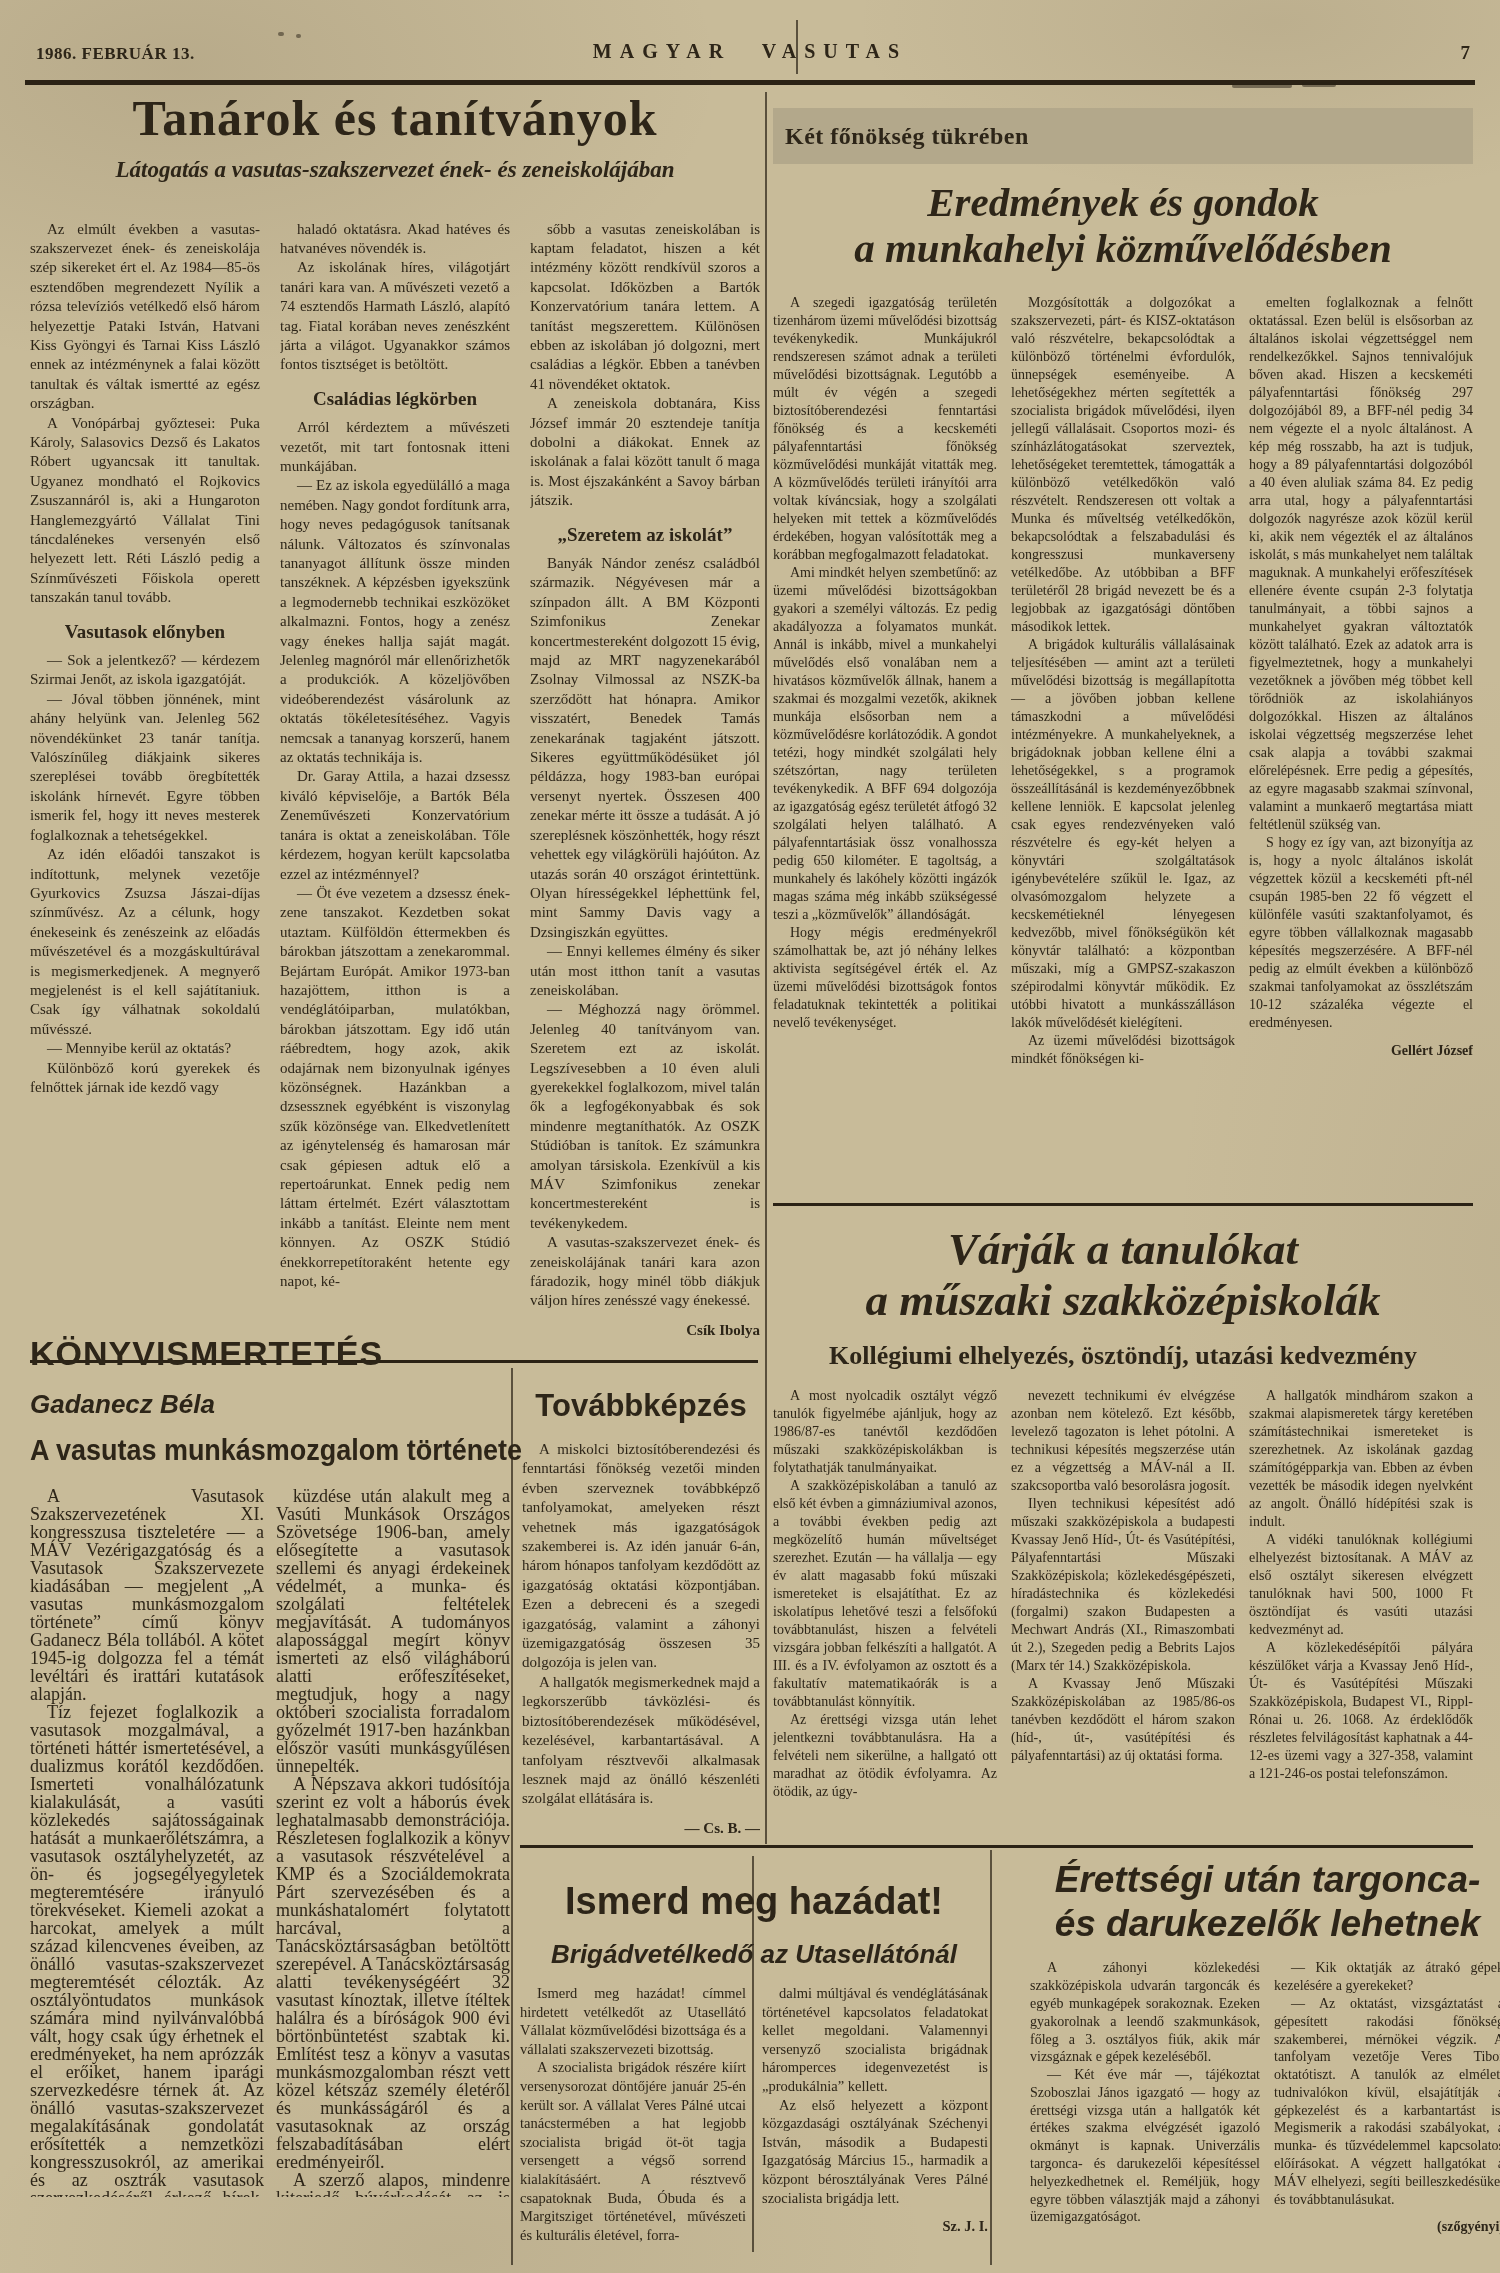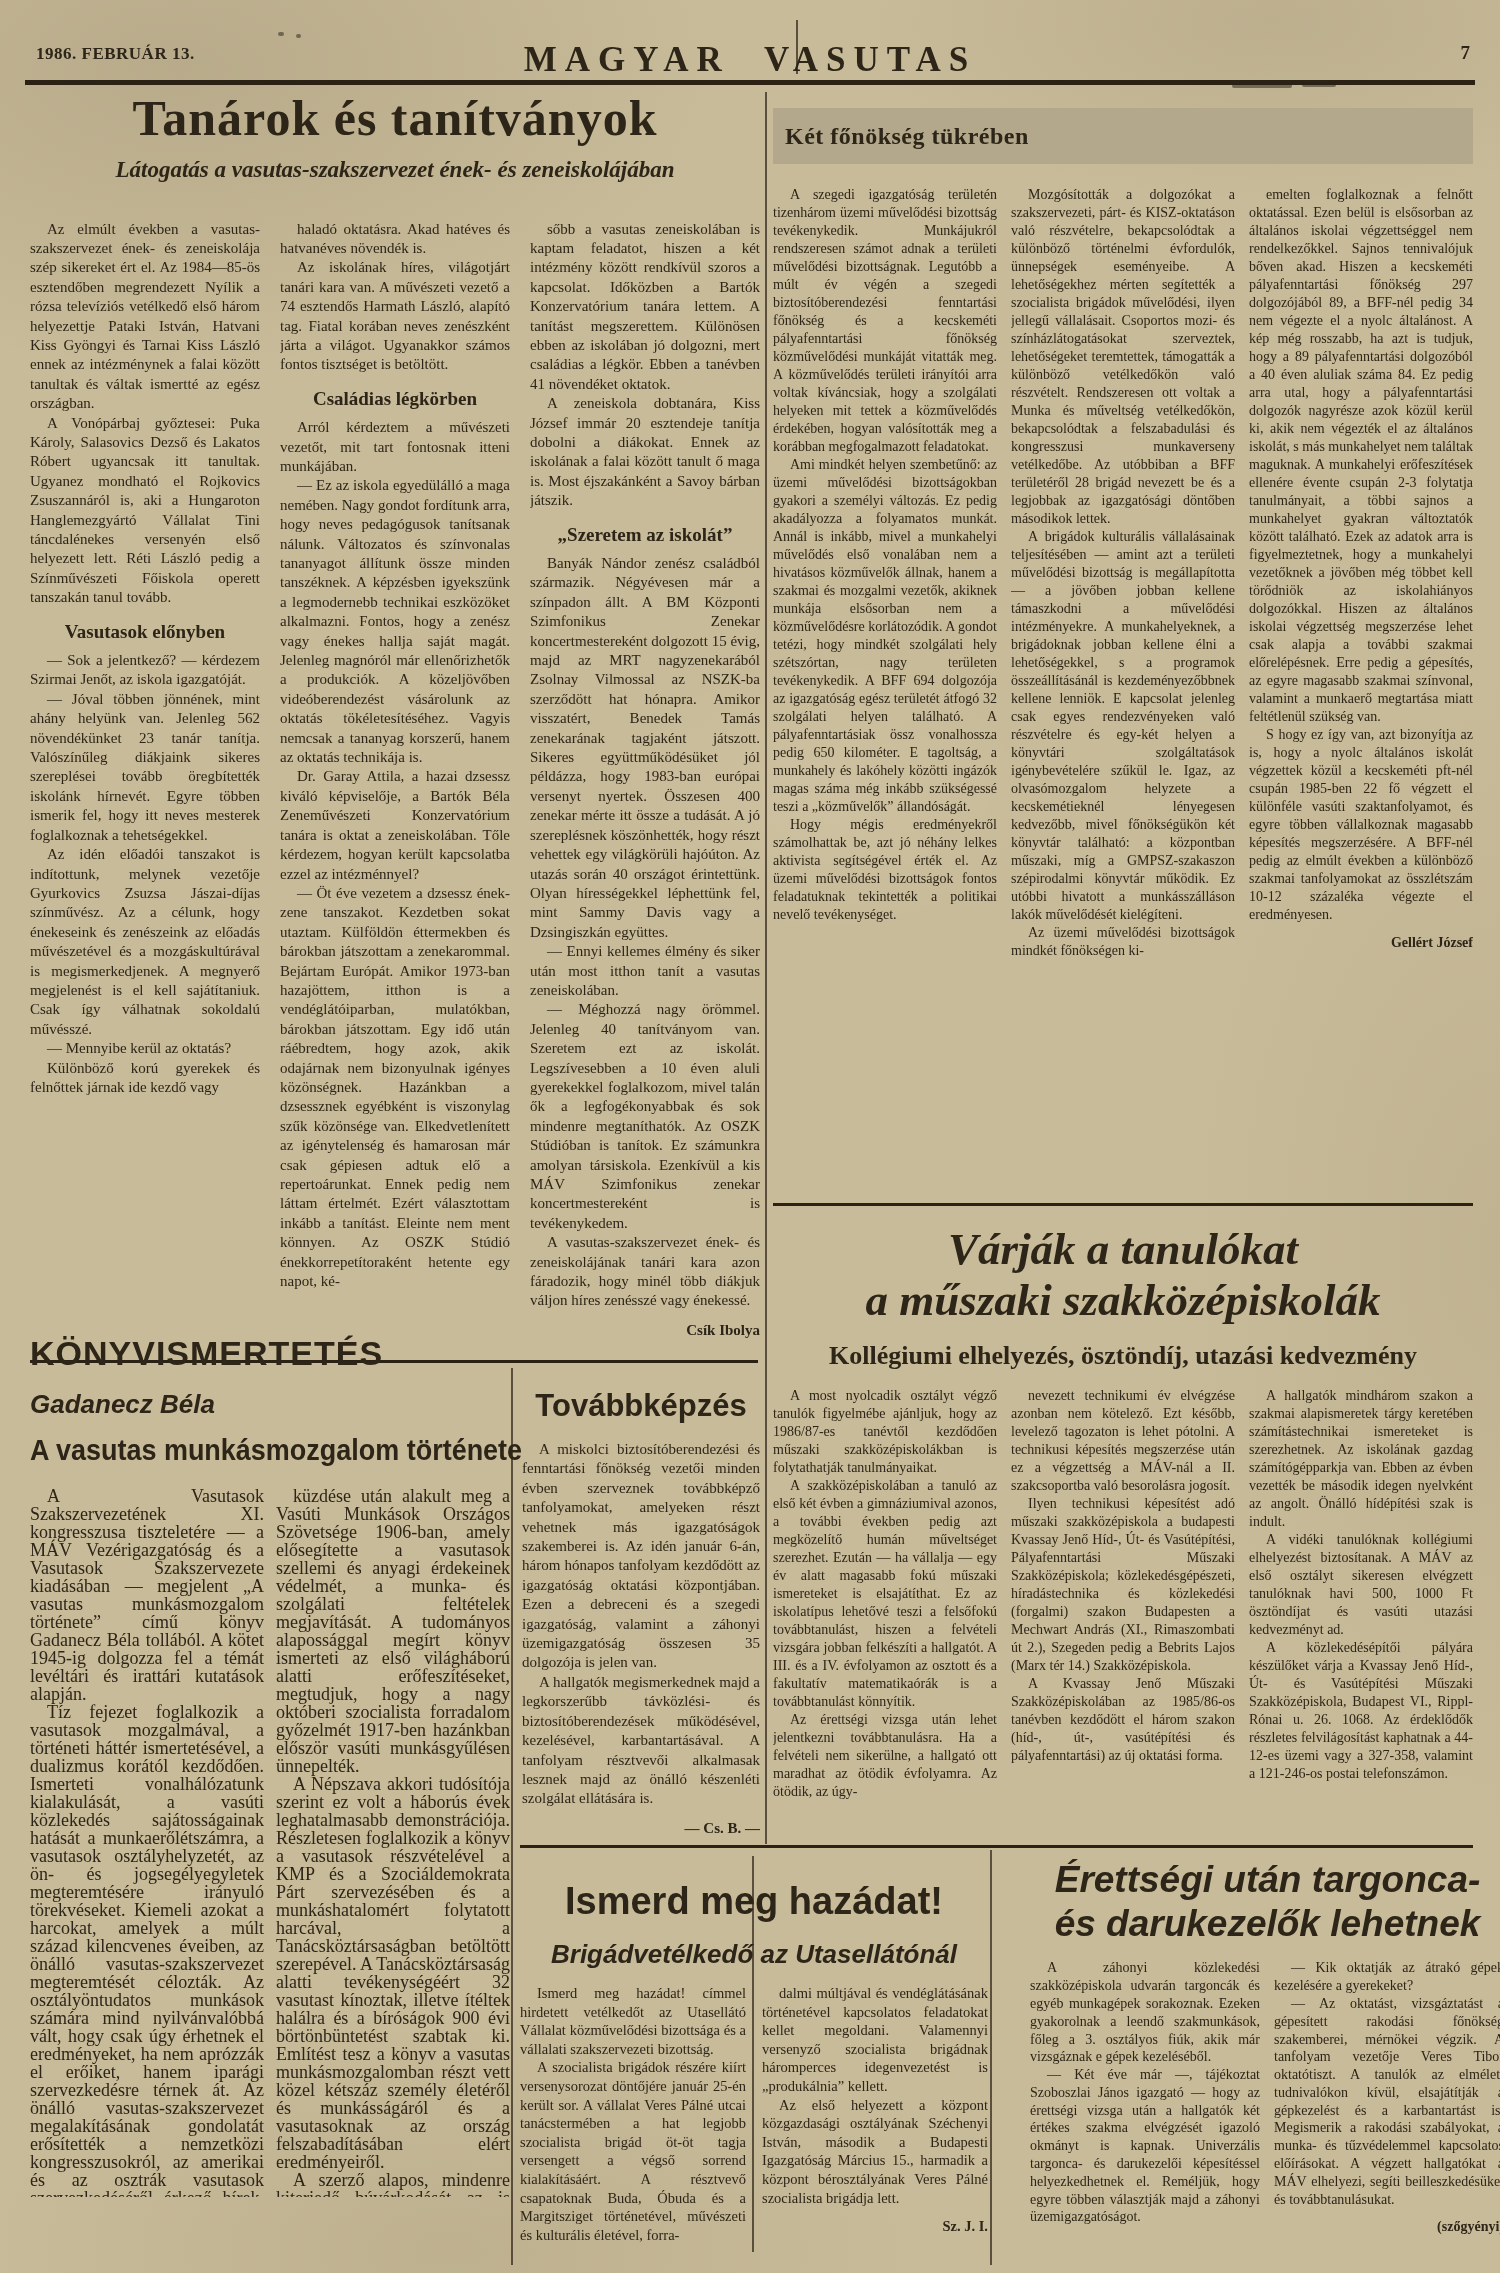--- a/index.html
+++ b/index.html
@@ -11,21 +11,21 @@
       radial-gradient(ellipse 500px 900px at 100% 55%, rgba(120,105,80,.10), rgba(0,0,0,0) 65%),
       radial-gradient(ellipse 800px 400px at 30% 99%, rgba(115,100,75,.12), rgba(0,0,0,0) 60%),
       radial-gradient(ellipse 300px 200px at 55% 35%, rgba(255,250,235,.10), rgba(0,0,0,0) 70%),
       #c8bb99;
     color:#2d2518;
     font-family:"Liberation Serif","DejaVu Serif",serif;
   }
   .abs{position:absolute;}
   
   .hdr-date{left:36px;top:44px;font-size:17px;font-weight:bold;letter-spacing:.5px;}
-  .masthead{left:0;top:40px;width:100%;text-align:center;font-size:35px;font-weight:bold;letter-spacing:8px;word-spacing:18px;}
+  .masthead{left:0;top:40px;width:100%;text-align:center;font-size:20px;font-weight:bold;letter-spacing:8px;word-spacing:18px;}
   .hdr-page{right:30px;top:42px;font-size:19px;font-weight:bold;}
   .rule-h{background:#2b2215;}
   .rule-v{background:rgba(43,34,21,.7);width:2px;}
   
   .p{margin:0;padding:0;text-indent:17px;text-align:justify;}
   .sh{margin:14px 0 10px 0;text-align:center;font-size:19px;font-weight:bold;font-family:"Liberation Serif",serif;}
   .by{margin-top:10px;text-align:right;font-weight:bold;}
   .cols{display:flex;}
   .col{overflow:hidden;}
   
@@ -118,20 +118,24 @@
           <p class="p">A vasutas-szakszervezet ének- és zeneiskolájának tanári kara azon fáradozik, hogy minél több diákjuk váljon híres zenésszé vagy énekessé.</p>
           <div class="by">Csík Ibolya</div>
         </div>
     </div>
   </section>
 
   <section class="abs art-ered" style="left:773px;top:108px;width:700px;">
     <div class="kicker">
       <span class="kicker-text">Két főnökség tükrében</span>
     </div>
+    <h1 class="headline">
+      <span>Eredmények és gondok</span><br>
+      <span>a munkahelyi közművelődésben</span>
+    </h1>
     <div class="cols">
       <div class="col">
           <p class="p">A szegedi igazgatóság területén tizenhárom üzemi művelődési bizottság tevékenykedik. Munkájukról rendszeresen számot adnak a területi művelődési bizottságnak. Legutóbb a múlt év végén a szegedi biztosítóberendezési fenntartási főnökség és a kecskeméti pályafenntartási főnökség közművelődési munkáját vitatták meg. A közművelődés területi irányítói arra voltak kíváncsiak, hogy a szolgálati helyeken mit tettek a közművelődés érdekében, hogyan valósították meg a korábban megfogalmazott feladatokat.</p>
           <p class="p">Ami mindkét helyen szembetűnő: az üzemi művelődési bizottságokban gyakori a személyi változás. Ez pedig akadályozza a folyamatos munkát. Annál is inkább, mivel a munkahelyi művelődés első vonalában nem a hivatásos közművelők állnak, hanem a szakmai és mozgalmi vezetők, akiknek munkája elsősorban nem a közművelődésre korlátozódik. A gondot tetézi, hogy mindkét szolgálati hely szétszórtan, nagy területen tevékenykedik. A BFF 694 dolgozója az igazgatóság egész területét átfogó 32 szolgálati helyen található. A pályafenntartásiak össz vonalhossza pedig 650 kilométer. E tagoltság, a munkahely és lakóhely közötti ingázók magas száma még inkább szükségessé teszi a „közművelők” állandóságát.</p>
           <p class="p">Hogy mégis eredményekről számolhattak be, azt jó néhány lelkes aktivista segítségével érték el. Az üzemi művelődési bizottságok fontos feladatuknak tekintették a politikai nevelő tevékenységet.</p>
         </div>
       <div class="col">
           <p class="p">Mozgósították a dolgozókat a szakszervezeti, párt- és KISZ-oktatáson való részvételre, bekapcsolódtak a különböző történelmi évfordulók, ünnepségek eseményeibe. A lehetőségekhez mérten segítették a szocialista brigádok művelődési, ilyen jellegű vállalásait. Csoportos mozi- és színházlátogatásokat szerveztek, lehetőségeket teremtettek, támogatták a különböző vetélkedőkön való részvételt. Rendszeresen ott voltak a Munka és műveltség vetélkedőkön, bekapcsolódtak a felszabadulási és kongresszusi munkaverseny vetélkedőbe. Az utóbbiban a BFF területéről 28 brigád nevezett be és a legjobbak az igazgatósági döntőben másodikok lettek.</p>
           <p class="p">A brigádok kulturális vállalásainak teljesítésében — amint azt a területi művelődési bizottság is megállapította — a jövőben jobban kellene támaszkodni a művelődési intézményekre. A munkahelyeknek, a brigádoknak jobban kellene élni a lehetőségekkel, s a programok összeállításánál is kezdeményezőbbnek kellene lenniök. E kapcsolat jelenleg csak egyes rendezvényeken való részvételre és egy-két helyen a könyvtári szolgáltatások igénybevételére szűkül le. Igaz, az olvasómozgalom helyzete a kecskemétieknél lényegesen kedvezőbb, mivel főnökségükön két könyvtár található: a központban műszaki, míg a GMPSZ-szakaszon szépirodalmi könyvtár működik. Ez utóbbi hivatott a munkásszálláson lakók művelődését kielégíteni.</p>
           <p class="p">Az üzemi művelődési bizottságok mindkét főnökségen ki-</p>

